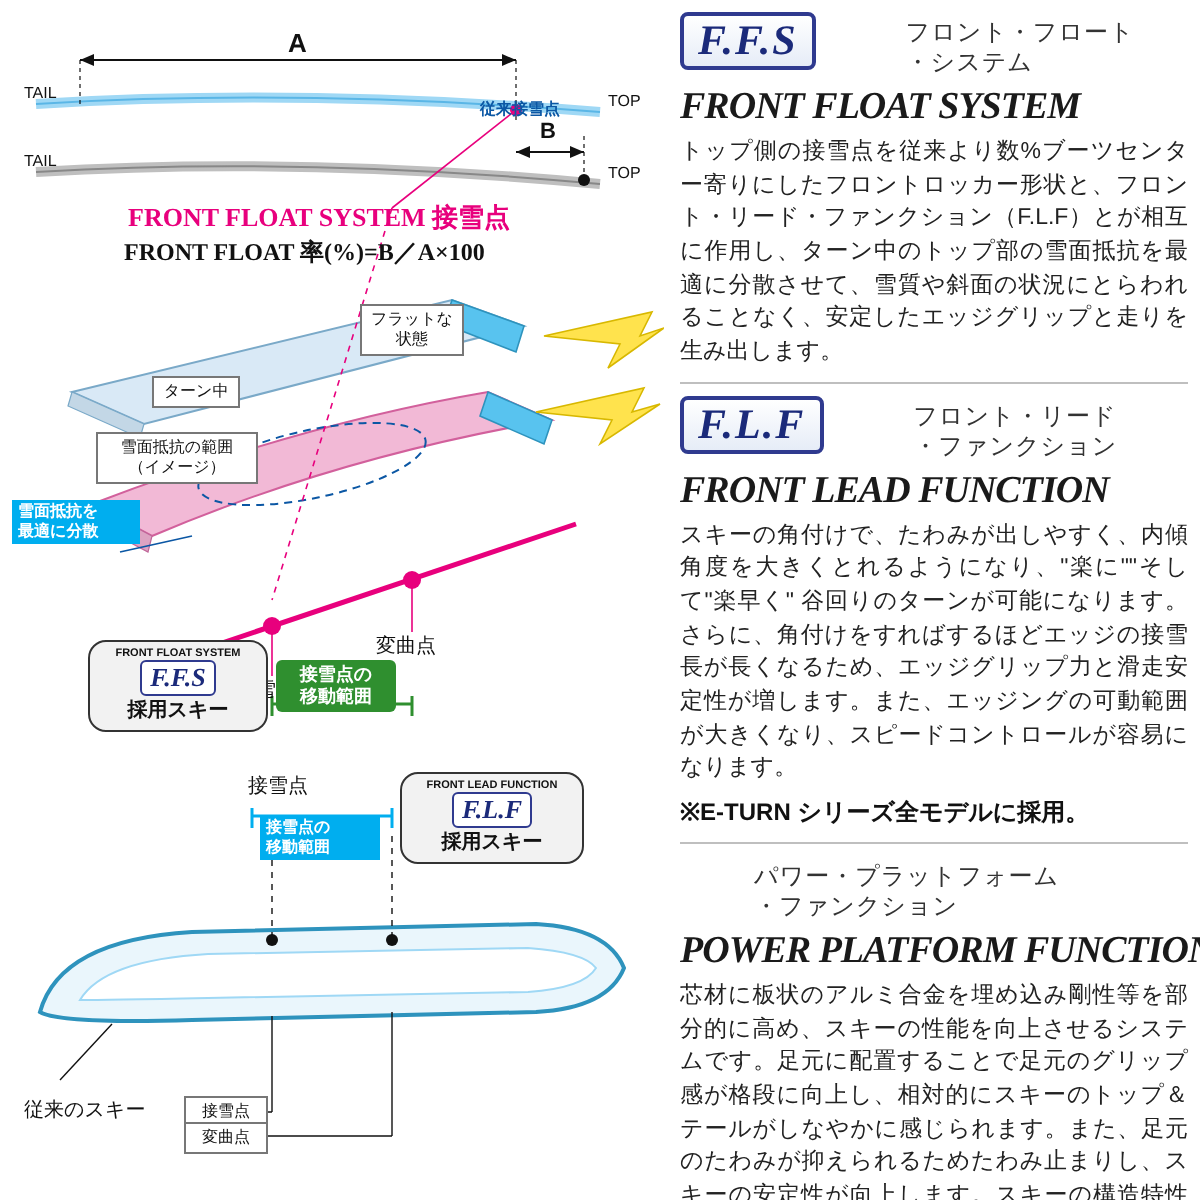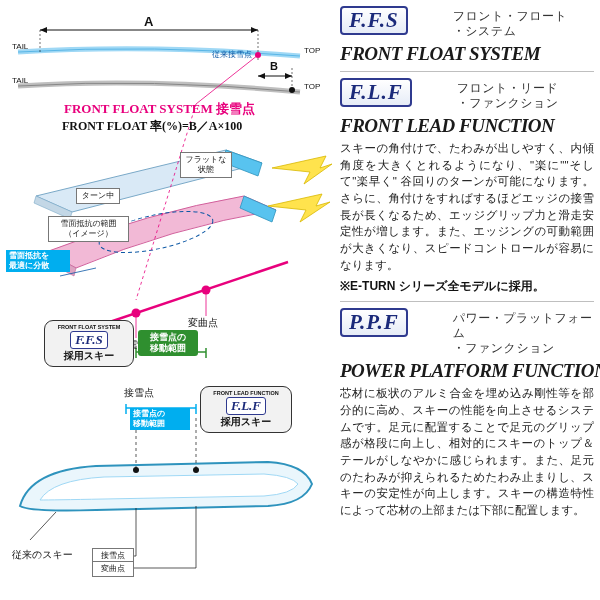--- a/index.html
+++ b/index.html
@@ -162,21 +162,21 @@
       <line x1="196" y1="568" x2="104" y2="568" stroke="#111" stroke-width="0.7"></line>
       <line x1="30" y1="540" x2="56" y2="512" stroke="#111" stroke-width="0.7"></line>
     </svg>
 
     <div class="tinylbl" style="left:12px; top:42px;">TAIL</div>
     <div class="tinylbl" style="left:12px; top:76px;">TAIL</div>
     <div class="tinylbl" style="left:304px; top:46px;">TOP</div>
     <div class="tinylbl" style="left:304px; top:82px;">TOP</div>
     <div class="tinylbl" style="left:144px; top:14px; font-size:13px; font-weight:bold;">A</div>
     <div class="tinylbl" style="left:270px; top:60px; font-size:11px; font-weight:bold;">B</div>
-    <div class="tinylbl" style="left:212px; top:49px; color:#0b57a4;">従来接雪点</div>
+    <div class="tinylbl" style="left:240px; top:49px; color:#0b57a4;font-weight:bold;">従来接雪点</div>
 
     <div class="pinklbl" style="left:64px; top:100px; font-size:13px;">FRONT FLOAT SYSTEM 接雪点</div>
     <div class="pinklbl" style="left:62px; top:118px; font-size:12px; color:#111;">FRONT FLOAT 率(%)=B／A×100</div>
 
     <div class="whitebox" style="left:180px; top:152px; width:52px; white-space:pre-line;"><span>フラットな
 状態</span></div>
     <div class="whitebox" style="left:76px; top:188px; width:44px;"><span>ターン中</span></div>
     <div class="whitebox" style="left:48px; top:216px; width:81px; white-space:pre-line;"><span>雪面抵抗の範囲
 （イメージ）</span></div>
     <div class="bluebox" style="left:6px; top:250px; width:64px; white-space:pre-line;"><span>雪面抵抗を
@@ -210,38 +210,38 @@
 
   <div class="right">
 
     <div class="sec">
       <div class="logo-row">
         <div class="logo big">F.F.S</div>
         <div class="logo-cap" style="white-space:pre-line;">フロント・フロート
 ・システム</div>
       </div>
       <div class="hdr">FRONT FLOAT SYSTEM</div>
+      <div class="body-txt">トップ側の接雪点を従来より数%ブーツセンター寄りにしたフロントロッカー形状と、フロント・リード・ファンクション（F.L.F）とが相互に作用し、ターン中のトップ部の雪面抵抗を最適に分散させて、雪質や斜面の状況にとらわれることなく、安定したエッジグリップと走りを生み出します。</div>
     </div>
 
     <div class="sec">
       <div class="logo-row">
         <div class="logo big">F.L.F</div>
         <div class="logo-cap" style="white-space:pre-line;">フロント・リード
 ・ファンクション</div>
       </div>
       <div class="hdr">FRONT LEAD FUNCTION</div>
       <div class="body-txt">スキーの角付けで、たわみが出しやすく、内傾角度を大きくとれるようになり、"楽に""そして"楽早く" 谷回りのターンが可能になります。さらに、角付けをすればするほどエッジの接雪長が長くなるため、エッジグリップ力と滑走安定性が増します。また、エッジングの可動範囲が大きくなり、スピードコントロールが容易になります。</div>
       <div class="note">
         <span class="mark">※</span><span>E-TURN シリーズ全モデルに採用。</span>
       </div>
     </div>
 
     <div class="sec">
       <div class="logo-row">
-        <div class="logo big">P.P.F</div>
         <div class="logo-cap" style="white-space:pre-line;">パワー・プラットフォーム
 ・ファンクション</div>
       </div>
       <div class="hdr">POWER PLATFORM FUNCTION</div>
       <div class="body-txt">芯材に板状のアルミ合金を埋め込み剛性等を部分的に高め、スキーの性能を向上させるシステムです。足元に配置することで足元のグリップ感が格段に向上し、相対的にスキーのトップ＆テールがしなやかに感じられます。また、足元のたわみが抑えられるためたわみ止まりし、スキーの安定性が向上します。スキーの構造特性によって芯材の上部または下部に配置します。</div>
     </div>
 
   </div>
 </div>
 

